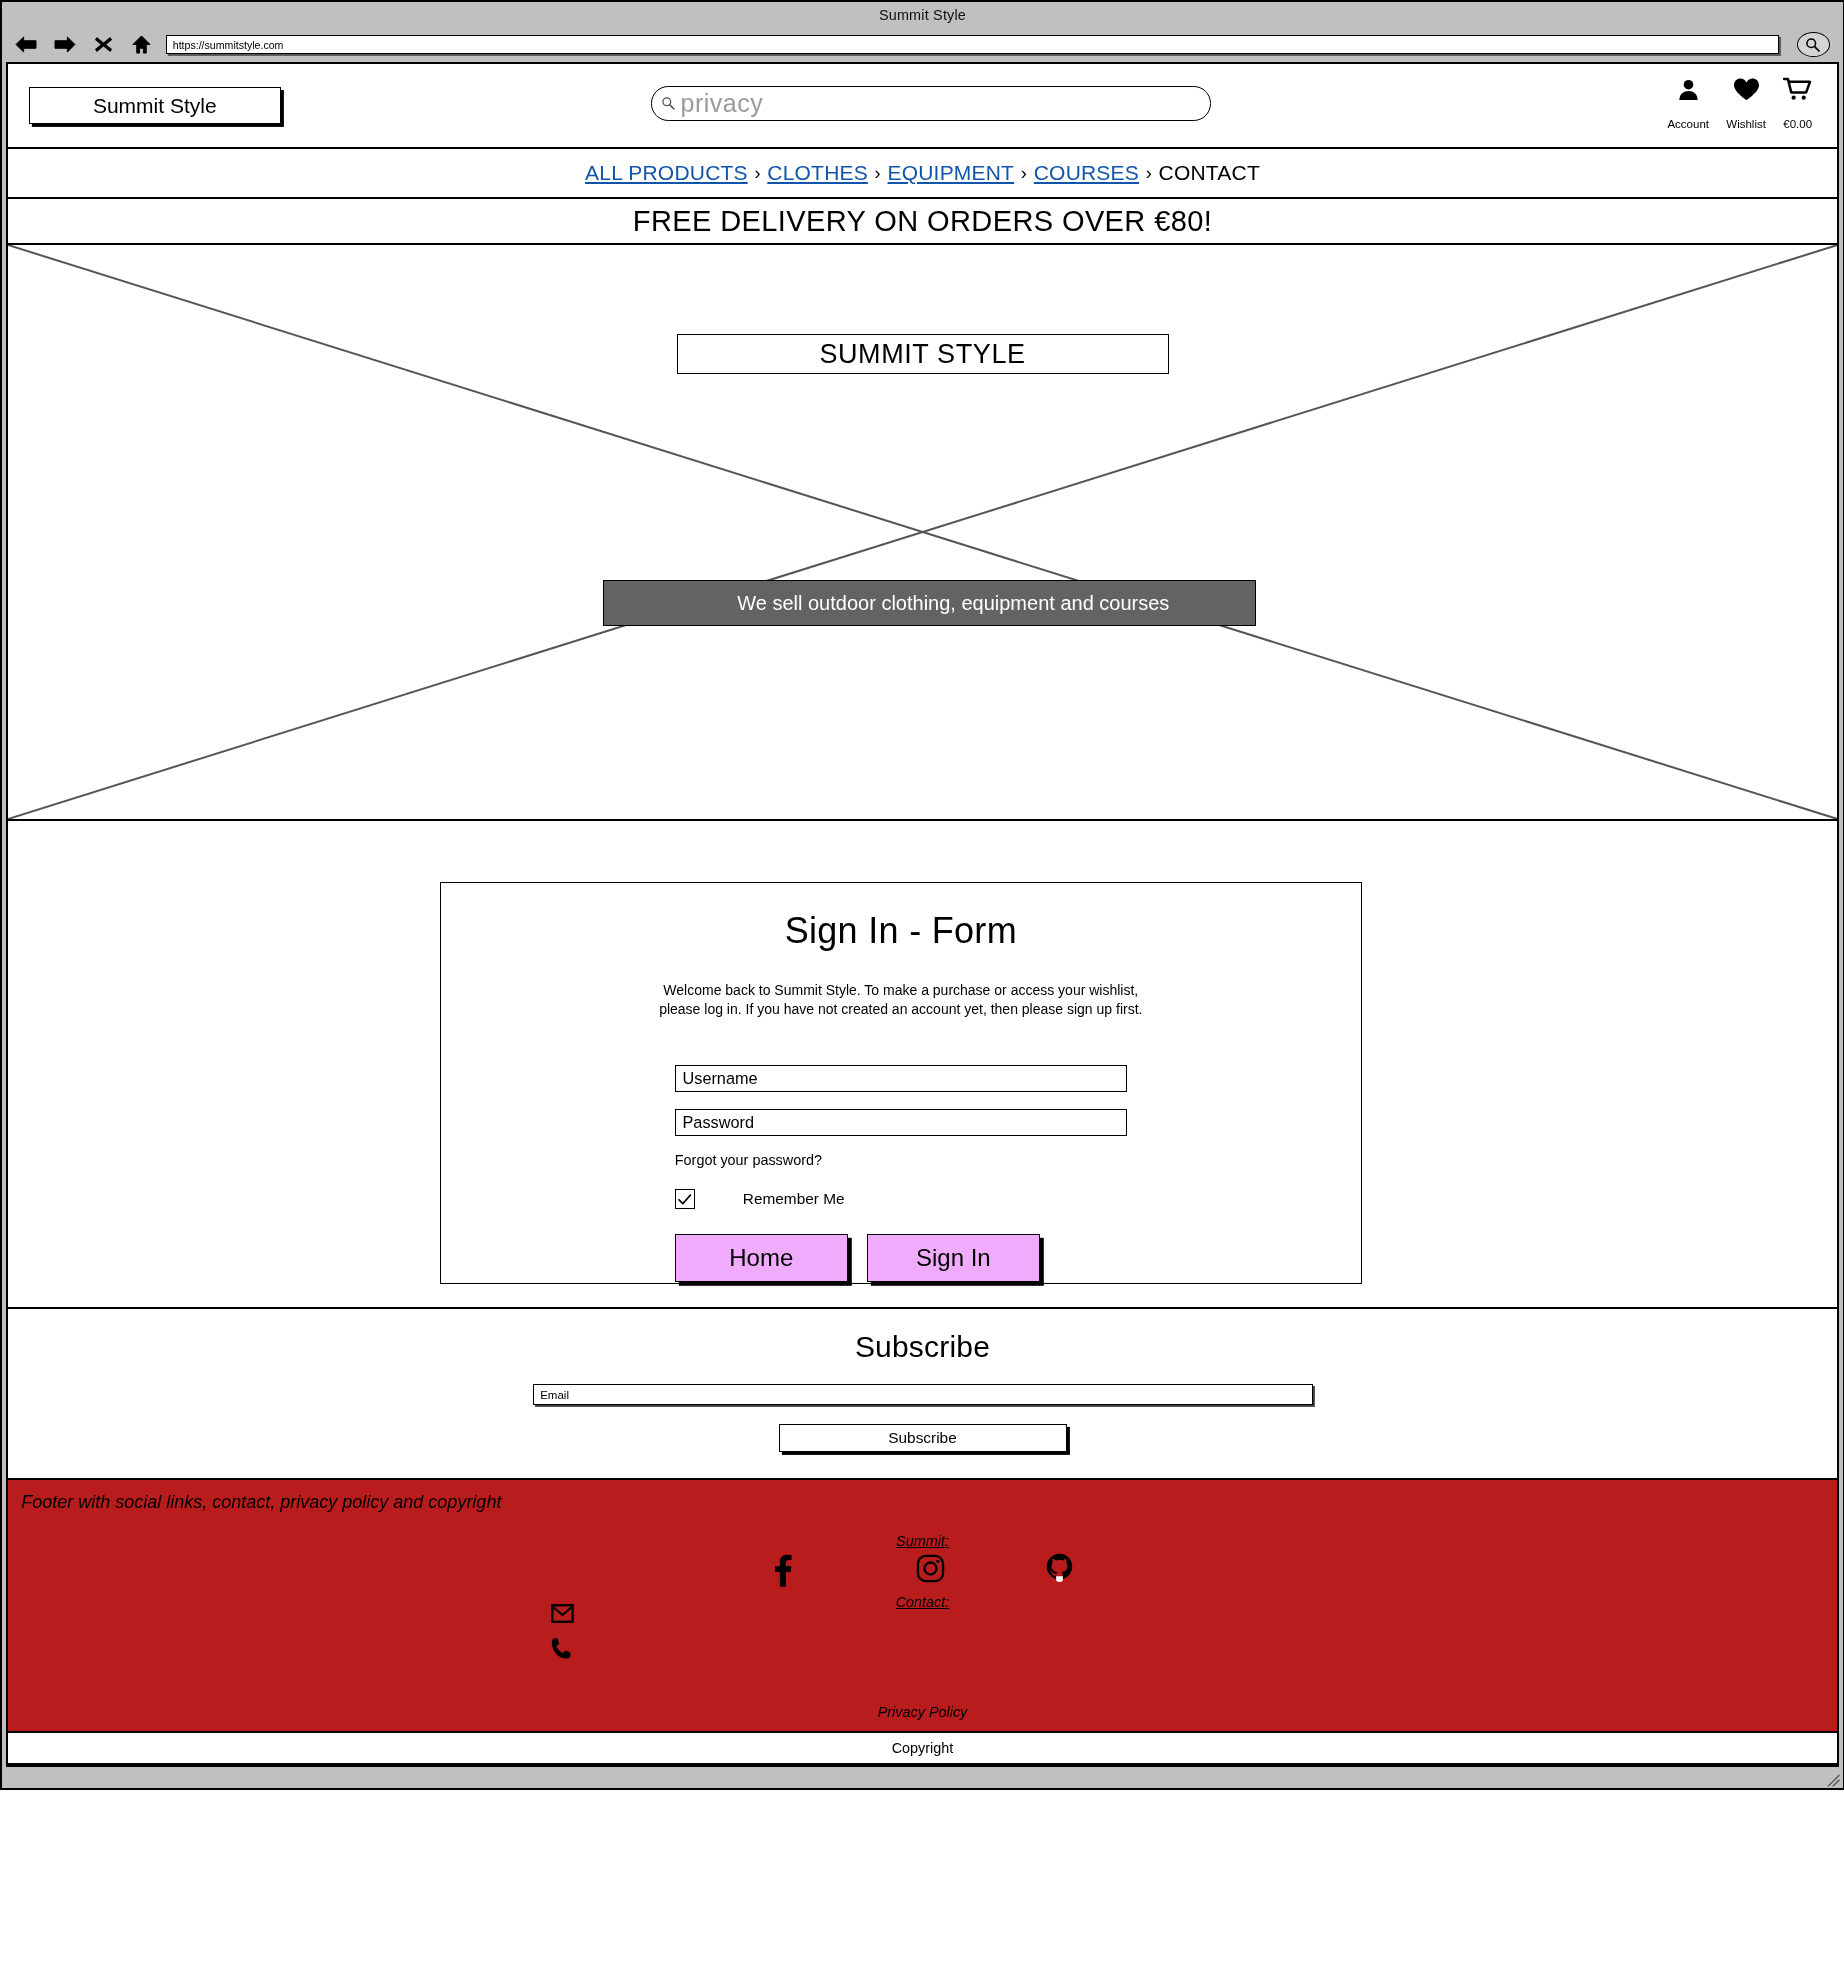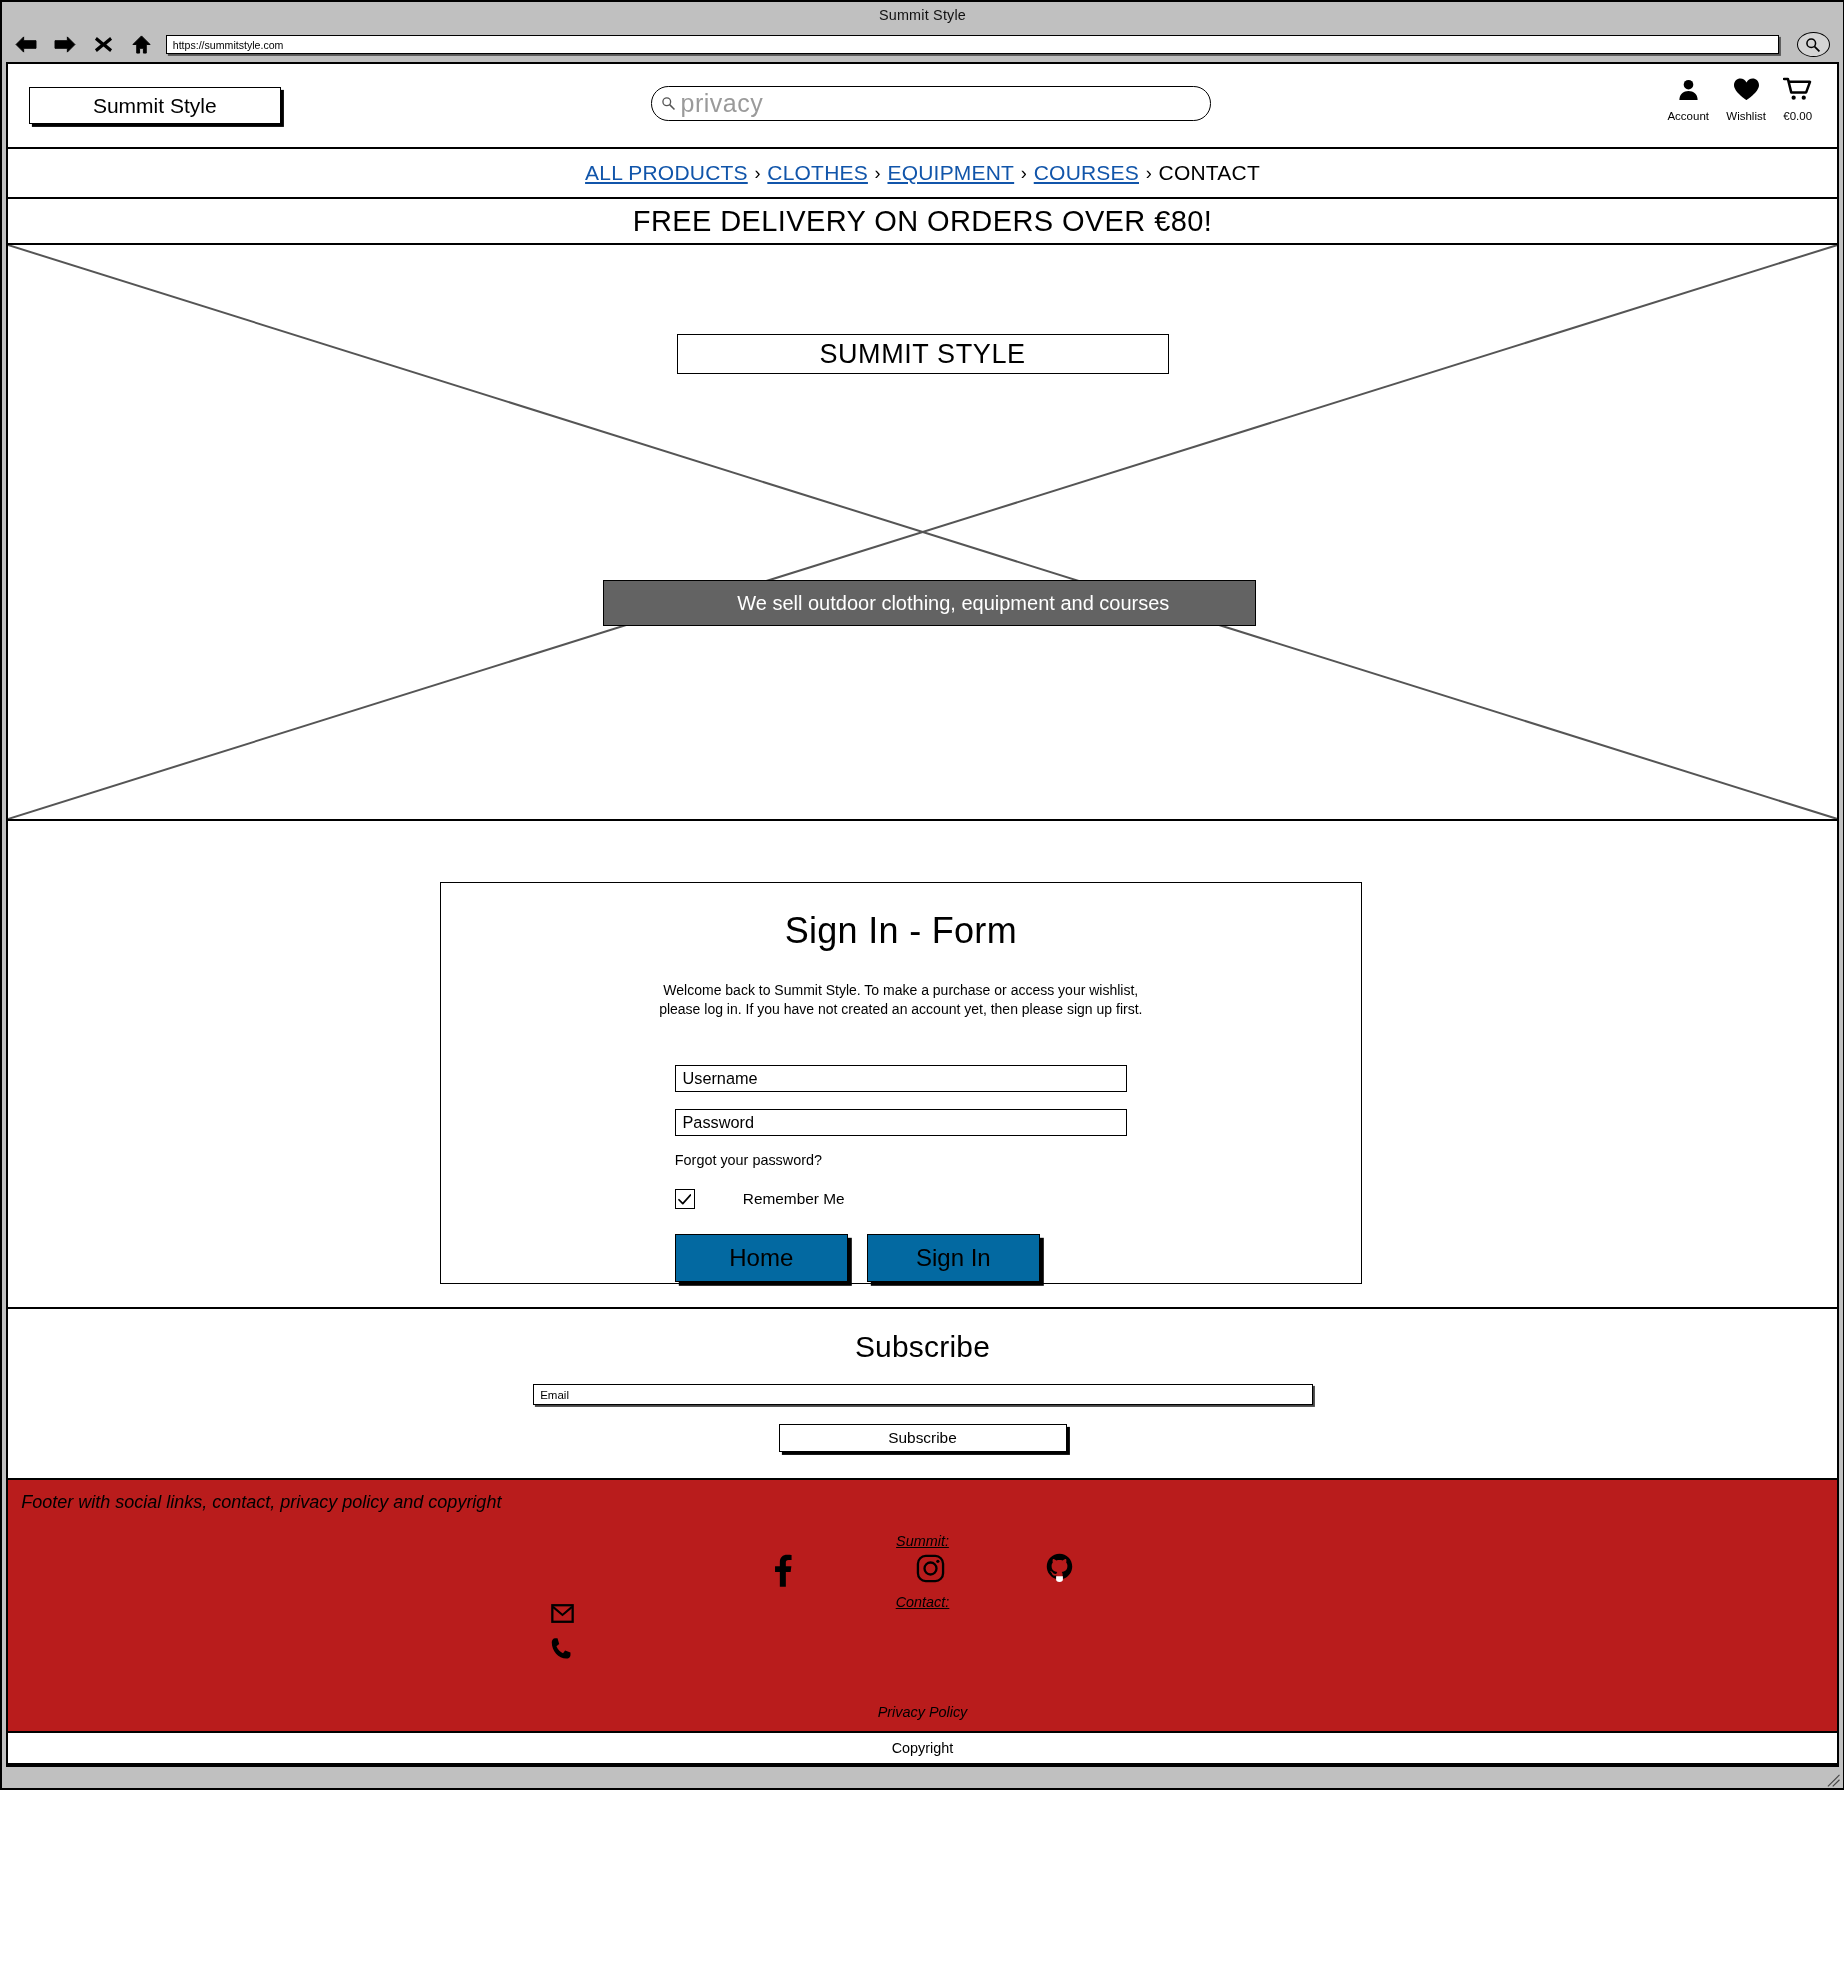--- a/index.html
+++ b/index.html
@@ -117,21 +117,21 @@
     color: #9a9a9a;
     letter-spacing: 0.5px;
   }
   .header-actions {
     position: absolute;
     right: 25px; top: 13.4px;
     display: flex; align-items: flex-start; gap: 17.3px;
   }
   .header-action {
     display: flex; flex-direction: column; align-items: center;
-    gap: 8px;
+    gap: 16px;
   }
   .header-action .lbl { font-size: 11.5px; color: #000; }
 
   
   .breadcrumb-bar {
     height: 50px; flex: none;
     border-bottom: 2.9px solid #000;
     display: flex; align-items: center; justify-content: center;
   }
   .breadcrumb {
@@ -244,21 +244,21 @@
   .remember-label { font-size: 15.4px; }
   .btn-row {
     width: 452px;
     margin-top: 25px;
     display: flex; align-items: center; gap: 19px;
   }
   .wf-btn {
     width: 173px; height: 48px;
     border: 1.9px solid #000;
     box-shadow: 3.8px 3.8px 0 #000;
-    background: #0369a1;
+    background: #f0abfc;
     display: flex; align-items: center; justify-content: center;
     font-size: 24px;
     color: #000;
   }
 
   
   .subscribe-section {
     flex: none;
     height: 171px;
     border-bottom: 2.9px solid #000;

